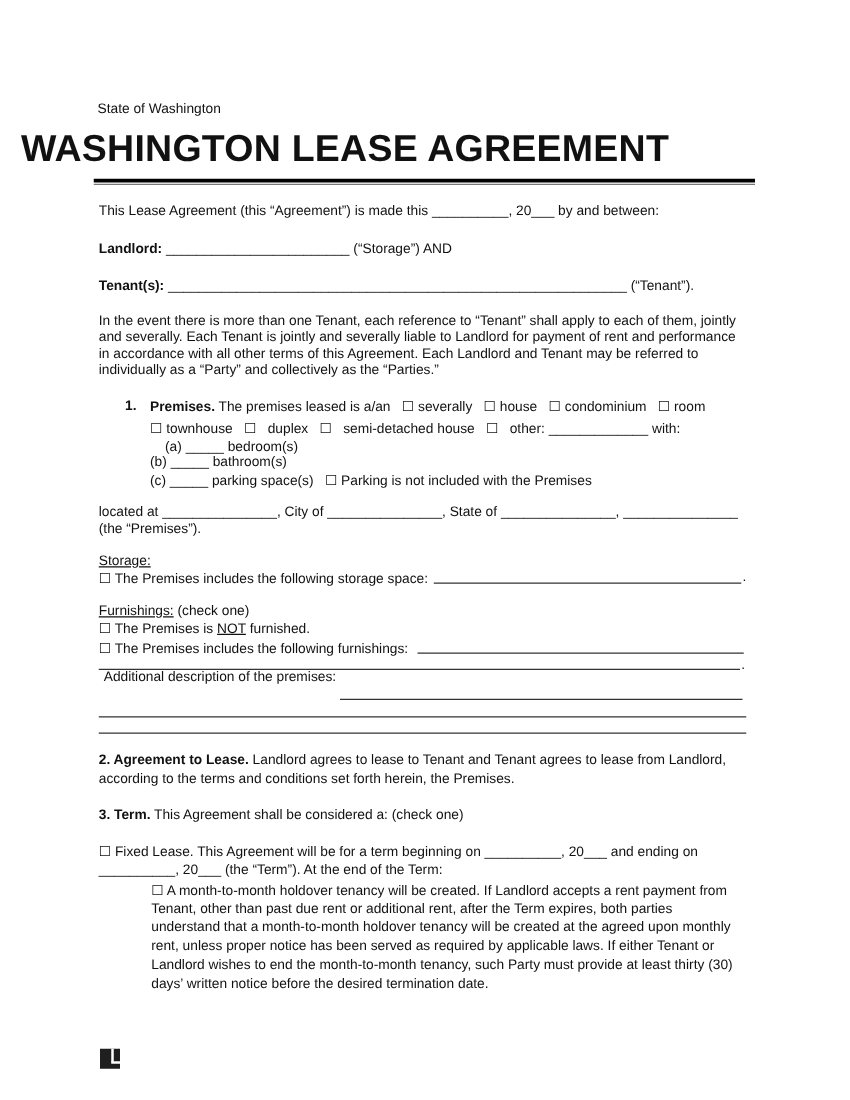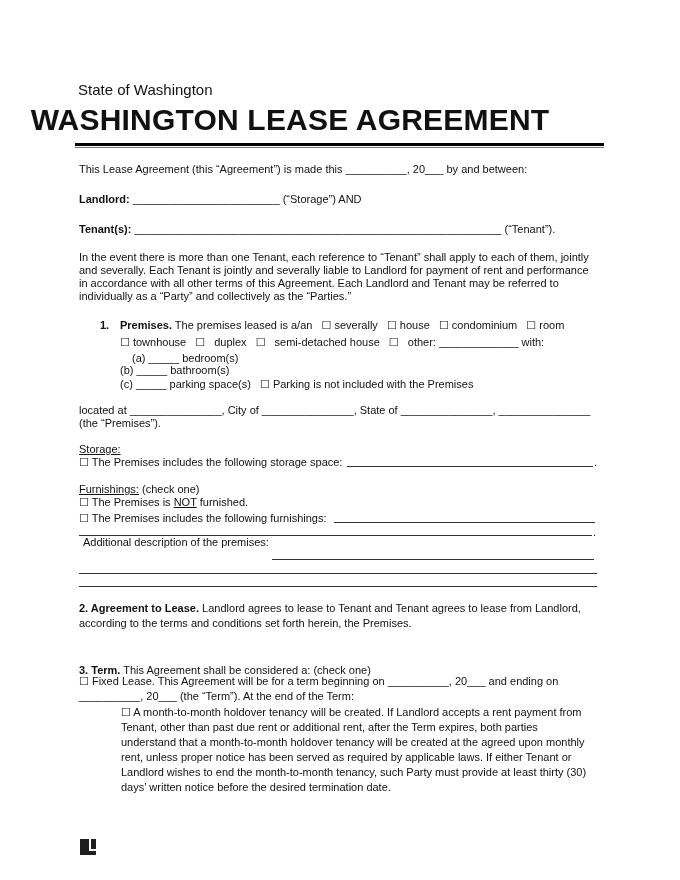--- a/index.html
+++ b/index.html
@@ -1,22 +1,22 @@
 <!DOCTYPE html>
 <html><head>
 <meta charset="utf-8">
 <style>
   html, body { margin: 0; padding: 0; background: #ffffff; }
   body {
     width: 680px; height: 880px; position: relative; overflow: hidden;
     font-family: "Liberation Sans", sans-serif; color: #111111; font-size: 11px;
   }
   .abs { position: absolute; white-space: nowrap; }
-  .state { left: 78px; top: 81px; font-size: 15px; }
-  .title { left: 0; width: 564px; text-align: center; top: 103px; font-size: 30px; font-weight: bold; letter-spacing: 0.2px; padding-left: 16px; }
+  .state { left: 78px; top: 81px; font-size: 11px; }
+  .title { left: 0; width: 564px; text-align: center; top: 103px; font-size: 30px; font-weight: bold; letter-spacing: 0.2px; padding-left: 2px; }
   .title-inner { display: inline-block; margin-left: -16px; }
   .rule-thick { left: 75px; top: 143px; width: 529px; height: 3px; background: #000000; }
   .rule-thin { left: 75px; top: 147px; width: 529px; height: 1px; background: #777777; }
   .b { font-weight: bold; }
   .u { text-decoration: underline; }
   .para { left: 79px; width: 520px; white-space: normal; line-height: 13px; font-size: 11px; }
   .cb { font-family: "DejaVu Sans", sans-serif; font-size: 11px; }
   .line { position: absolute; height: 0; border-bottom: 1px solid #333333; }
   .logo { left: 80px; top: 839px; width: 16px; height: 16px; background: #1f1f1f; }
   .logo-cut { position: absolute; left: 9px; top: 0; width: 2px; height: 11px; background: #ffffff; }
@@ -125,21 +125,21 @@
 <div class="line" style="left:272px; top:559px; width:322px;"></div>
 <div class="line" style="left:79px; top:573px; width:518px;"></div>
 <div class="line" style="left:79px; top:586px; width:518px;"></div>
 
 <div class="abs" style="left:79px; top:602px;">
   <span class="b">2. Agreement to Lease.</span>
   <span>Landlord agrees to lease to Tenant and Tenant agrees to lease from Landlord,</span>
 </div>
 <div class="abs" style="left:79px; top:617px;">according to the terms and conditions set forth herein, the Premises.</div>
 
-<div class="abs" style="left:79px; top:664px;">
+<div class="abs" style="left:79px; top:646px;">
   <span class="b">3. Term.</span>
   <span>This Agreement shall be considered a: (check one)</span>
 </div>
 
 <div class="abs" style="left:79px; top:675px;">
   <span class="cb">☐</span>
   <span>Fixed Lease. This Agreement will be for a term beginning on __________, 20___ and ending on</span>
 </div>
 <div class="abs" style="left:79px; top:690px;">__________, 20___ (the “Term”). At the end of the Term:</div>
 

